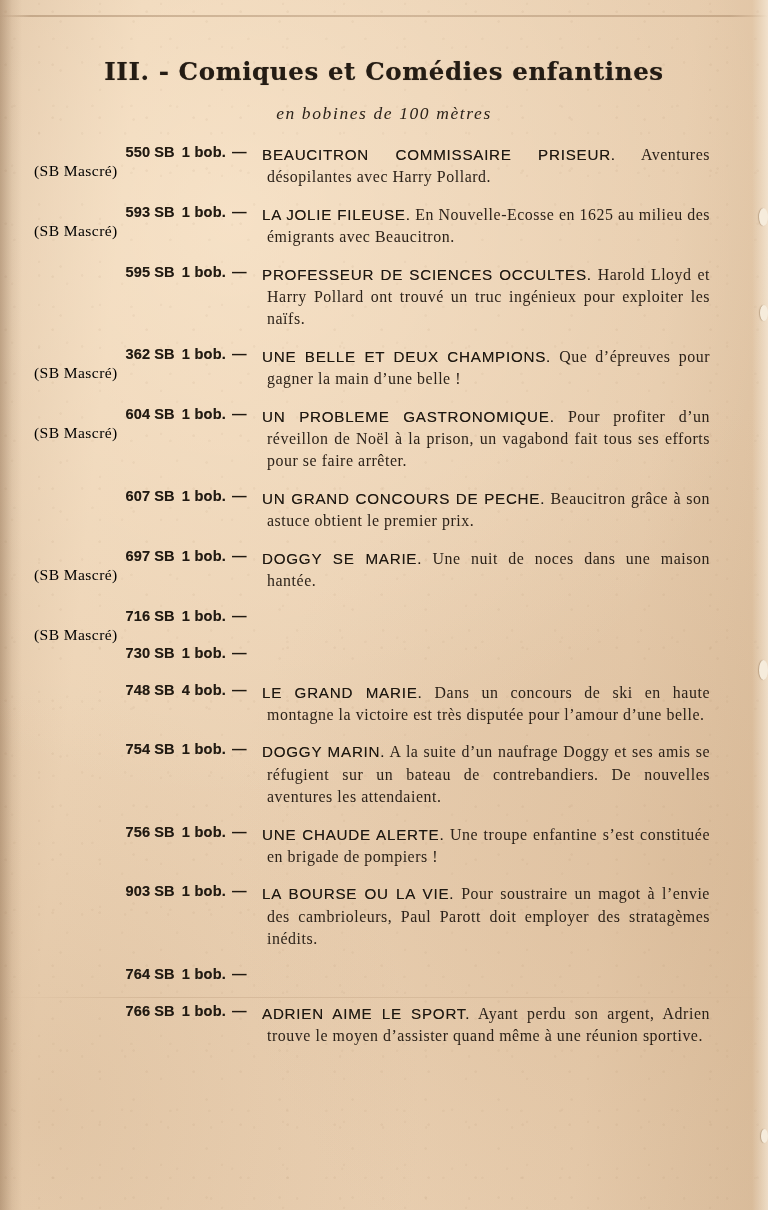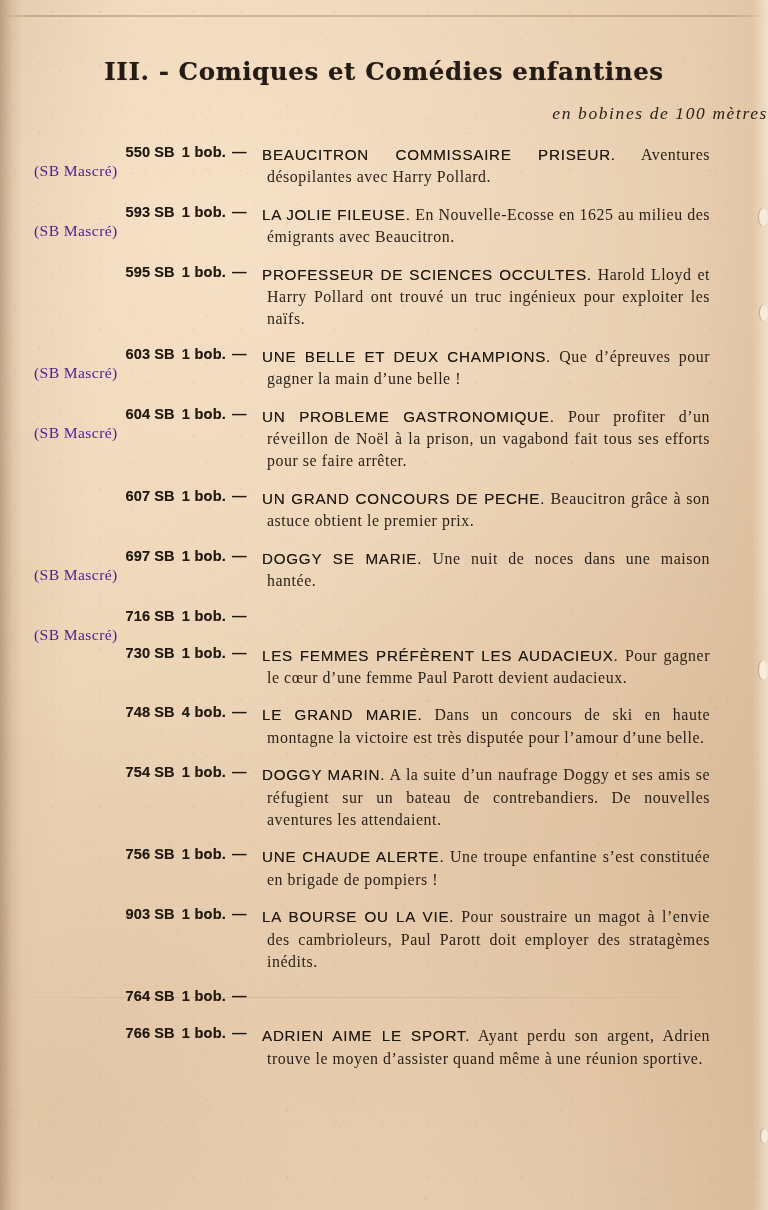--- a/index.html
+++ b/index.html
@@ -82,21 +82,21 @@
     font-family: "DejaVu Serif", serif;
     font-weight: 700;
     font-size: 24.5px;
     letter-spacing: .6px;
     color: #241c14;
     text-shadow: 0 0 .7px rgba(36,28,20,.55);
   }
   #subtitle {
     margin: 0;
     padding-top: 17px;
-    text-align: right;
+    text-align: center;
     font-family: "Liberation Serif", serif;
     font-style: italic;
     font-size: 17.5px;
     letter-spacing: 1.6px;
     color: #2b2219;
   }
 
   #entries {
     margin-top: 20px;
     padding: 0 58px 0 22px;
@@ -128,21 +128,21 @@
   .mascre {
     position: absolute;
     left: 0;
     top: 18px;
     width: 208px;
     text-align: left;
     padding-left: 12px;
     font-family: "Liberation Serif", serif;
     font-size: 15.6px;
     letter-spacing: .4px;
-    color: #4c1d95;
+    color: #000000;
     white-space: nowrap;
     box-sizing: border-box;
   }
   .dash {
     position: absolute;
     left: 210px;
     top: 0;
     font-family: "Liberation Sans", sans-serif;
     font-weight: 700;
     font-size: 14.6px;
@@ -204,21 +204,21 @@
         <div class="mascre">(SB Mascré)</div>
         <div class="dash">—</div>
         <div class="body"><span class="title">LA JOLIE FILEUSE.</span> <span class="desc">En Nouvelle-Ecosse en 1625 au milieu des émigrants avec Beaucitron.</span></div>
       </div>
       <div class="entry">
         <div class="ref"><span class="num">595</span><span class="sb">SB</span><span class="bob">1 bob.</span></div>
         <div class="dash">—</div>
         <div class="body"><span class="title">PROFESSEUR DE SCIENCES OCCULTES.</span> <span class="desc">Harold Lloyd et Harry Pollard ont trouvé un truc ingénieux pour exploiter les naïfs.</span></div>
       </div>
       <div class="entry">
-        <div class="ref"><span class="num">603</span><span class="sb">SB</span><span class="bob">1 bob.</span></div>
+        <div class="ref"><span class="num">362</span><span class="sb">SB</span><span class="bob">1 bob.</span></div>
         <div class="mascre">(SB Mascré)</div>
         <div class="dash">—</div>
         <div class="body"><span class="title">UNE BELLE ET DEUX CHAMPIONS.</span> <span class="desc">Que d’épreuves pour gagner la main d’une belle !</span></div>
       </div>
       <div class="entry">
         <div class="ref"><span class="num">604</span><span class="sb">SB</span><span class="bob">1 bob.</span></div>
         <div class="mascre">(SB Mascré)</div>
         <div class="dash">—</div>
         <div class="body"><span class="title">UN PROBLEME GASTRONOMIQUE.</span> <span class="desc">Pour profiter d’un réveillon de Noël à la prison, un vagabond fait tous ses efforts pour se faire arrêter.</span></div>
       </div>
@@ -234,21 +234,20 @@
         <div class="body"><span class="title">DOGGY SE MARIE.</span> <span class="desc">Une nuit de noces dans une maison hantée.</span></div>
       </div>
       <div class="entry">
         <div class="ref"><span class="num">716</span><span class="sb">SB</span><span class="bob">1 bob.</span></div>
         <div class="mascre">(SB Mascré)</div>
         <div class="dash">—</div>
       </div>
       <div class="entry">
         <div class="ref"><span class="num">730</span><span class="sb">SB</span><span class="bob">1 bob.</span></div>
         <div class="dash">—</div>
-        <div class="body"><span class="title">LES FEMMES PRÉFÈRENT LES AUDACIEUX.</span> <span class="desc">Pour gagner le cœur d’une femme Paul Parott devient audacieux.</span></div>
       </div>
       <div class="entry">
         <div class="ref"><span class="num">748</span><span class="sb">SB</span><span class="bob">4 bob.</span></div>
         <div class="dash">—</div>
         <div class="body"><span class="title">LE GRAND MARIE.</span> <span class="desc">Dans un concours de ski en haute montagne la victoire est très disputée pour l’amour d’une belle.</span></div>
       </div>
       <div class="entry">
         <div class="ref"><span class="num">754</span><span class="sb">SB</span><span class="bob">1 bob.</span></div>
         <div class="dash">—</div>
         <div class="body"><span class="title">DOGGY MARIN.</span> <span class="desc">A la suite d’un naufrage Doggy et ses amis se réfugient sur un bateau de contrebandiers. De nouvelles aventures les attendaient.</span></div>

